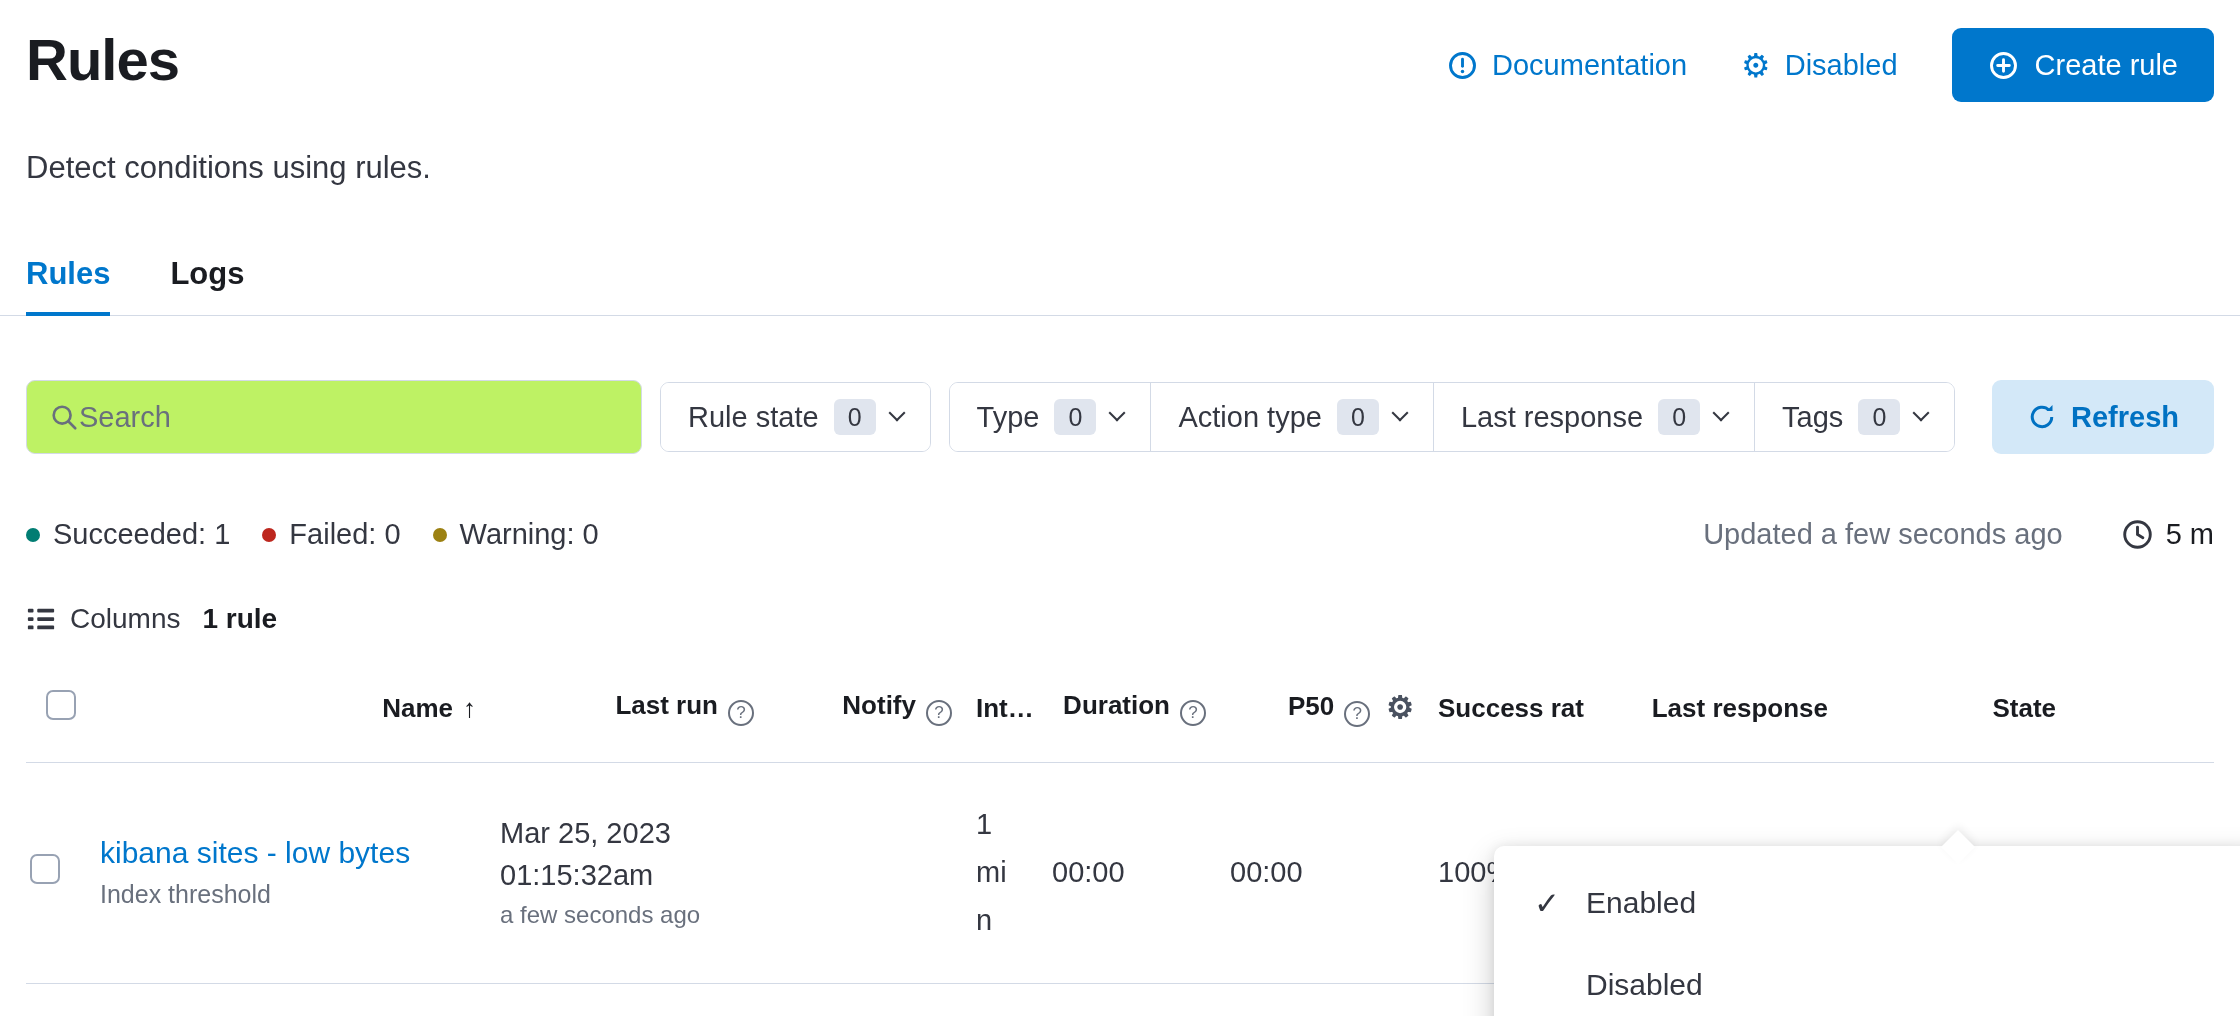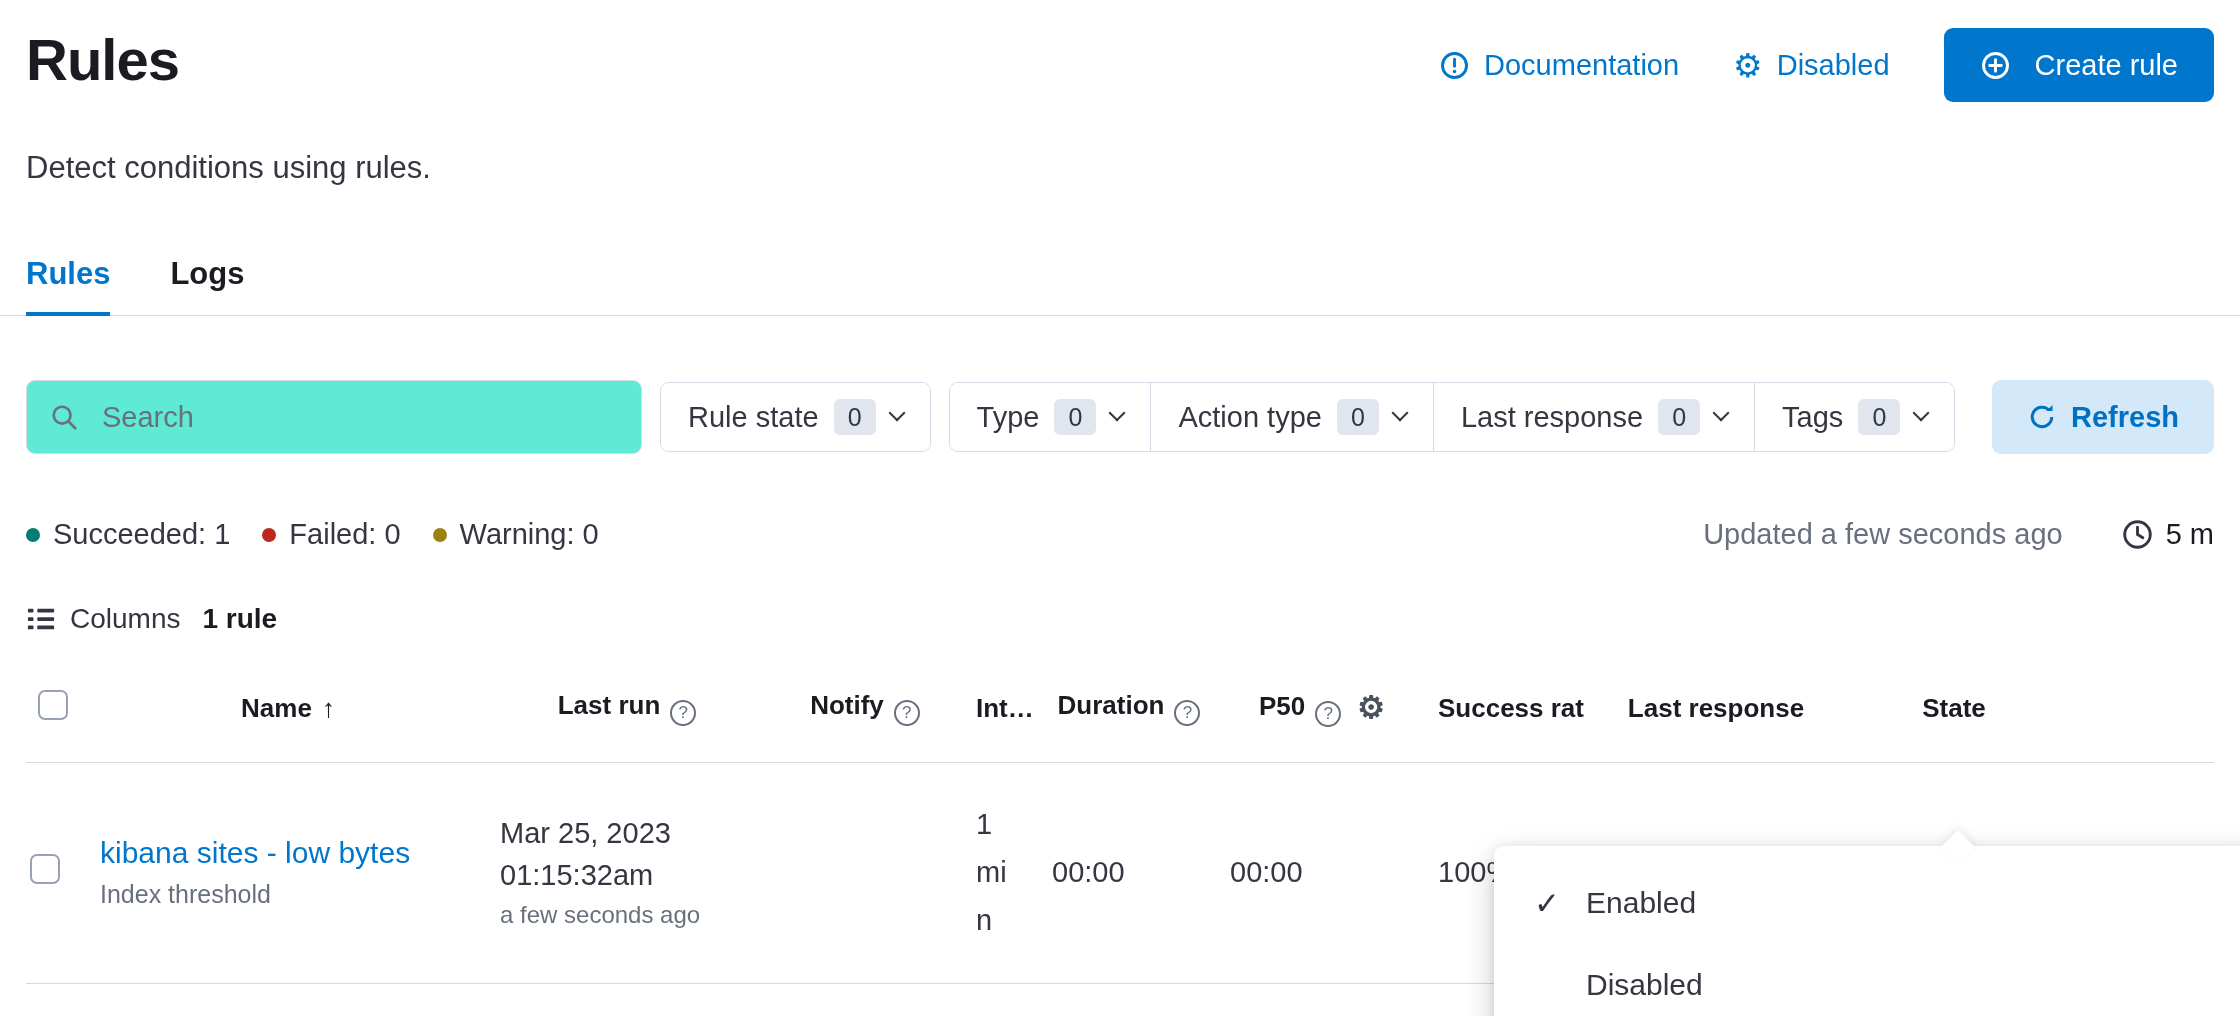--- a/index.html
+++ b/index.html
@@ -10,46 +10,46 @@
   *{box-sizing:border-box;margin:0;padding:0}
   html,body{width:2240px;height:1016px}
   body{overflow:hidden;background:#fff;color:var(--text);font-family:"Liberation Sans",sans-serif;position:relative}
   .page{padding:26px 26px 0}
   .page-header{display:flex;align-items:flex-start;justify-content:space-between}
   .page-title{font-size:58px;font-weight:800;color:var(--text-dark);letter-spacing:-1px}
   .header-actions{display:flex;align-items:center;gap:54px;margin-top:2px}
   .link-btn{display:inline-flex;align-items:center;gap:14px;color:var(--primary);font-size:29px;font-weight:500;text-decoration:none;cursor:pointer}
   .icon-svg{display:inline-flex;line-height:0}
   .gear-glyph{font-size:33px;line-height:1}
-  .primary-btn{display:inline-flex;align-items:center;gap:24px;height:74px;padding:0 36px;border:none;border-radius:9px;background:var(--primary);color:#fff;font-size:29px;font-weight:500;font-family:inherit;cursor:pointer}
+  .primary-btn{display:inline-flex;align-items:center;gap:16px;height:74px;padding:0 36px;border:none;border-radius:9px;background:var(--primary);color:#fff;font-size:29px;font-weight:500;font-family:inherit;cursor:pointer}
   .subtitle{margin-top:48px;font-size:31px;color:var(--text)}
   .tabs{display:flex;gap:60px;margin:70px -26px 0;padding:0 26px;border-bottom:1px solid var(--border)}
   .tab{font-size:31px;font-weight:700;color:var(--text-dark);padding-bottom:20px;cursor:pointer}
   .tab.active{color:var(--primary);border-bottom:4px solid var(--primary);margin-bottom:-1px}
   .filters-row{display:flex;align-items:center;gap:18px;margin-top:64px}
-  .search-box{display:flex;align-items:center;gap:23px;width:616px;height:74px;padding:6px 22px;border:1px solid var(--border);border-radius:9px;background:#5eead4}
+  .search-box{display:flex;align-items:center;gap:0;width:616px;height:74px;padding:6px 22px;border:1px solid var(--border);border-radius:9px;background:#bef264}
   .search-box input{flex:1;border:none;outline:none;font-size:29px;font-family:inherit;color:var(--text);background:transparent;min-width:0}
   .search-box input::placeholder{color:var(--subdued)}
   .filter-group{display:flex;height:70px;border:1px solid var(--border);border-radius:9px;background:#fff;overflow:hidden}
   .filter-btn{display:inline-flex;align-items:center;gap:15px;padding:0 27px;border:none;background:#fff;font-size:29px;font-weight:500;color:var(--text);font-family:inherit;cursor:pointer;white-space:nowrap}
   .filter-btn + .filter-btn{border-left:1px solid var(--border)}
   .count-badge{display:inline-flex;align-items:center;justify-content:center;min-width:42px;height:36px;padding:0 10px;border-radius:6px;background:#E0E5EE;font-size:25px;color:var(--text)}
   .chev{display:inline-block;width:12px;height:12px;border-right:2.4px solid currentColor;border-bottom:2.4px solid currentColor;transform:rotate(45deg);margin-top:-8px}
   .refresh-btn{margin-left:auto;display:inline-flex;align-items:center;justify-content:center;gap:14px;width:222px;height:74px;border:none;border-radius:9px;background:var(--refresh-bg);color:#0071C2;font-size:29px;font-weight:600;font-family:inherit;cursor:pointer}
   .summary-row{display:flex;align-items:center;margin-top:64px;font-size:29px}
   .summary-item{display:inline-flex;align-items:center;gap:13px;margin-right:32px}
   .dot{width:14px;height:14px;border-radius:50%;display:inline-block;flex:none}
   .dot.success{background:var(--success)} .dot.danger{background:var(--danger)} .dot.warning{background:var(--warning)}
   .updated{margin-left:auto;color:var(--subdued)}
   .clock-wrap{margin-left:58px;display:inline-flex;align-items:flex-end;gap:12px;color:var(--text-dark);font-weight:500}
   .toolbar{display:flex;align-items:center;margin-top:52px}
   .columns-btn{display:inline-flex;align-items:center;gap:14px;border:none;background:none;font-size:28px;color:var(--text);font-family:inherit;cursor:pointer}
   .rule-count{margin-left:22px;font-size:28px;font-weight:700;color:var(--text-dark)}
   table.rules-table{width:100%;border-collapse:collapse;table-layout:fixed;margin-top:28px}
-  .rules-table th{text-align:center;font-size:26px;font-weight:700;color:var(--text-dark);padding:26px 8px 35px 16px;border-bottom:1px solid var(--border);vertical-align:middle;white-space:nowrap;overflow:hidden}
+  .rules-table th{text-align:right;font-size:26px;font-weight:700;color:var(--text-dark);padding:26px 8px 35px 16px;border-bottom:1px solid var(--border);vertical-align:middle;white-space:nowrap;overflow:hidden}
   .rules-table td{padding:38px 8px 38px 16px;border-bottom:1px solid var(--border);vertical-align:middle;font-size:29px;color:var(--text)}
   .cell-check{padding-left:4px !important}
   .checkbox{display:inline-block;width:30px;height:30px;border:2px solid #98A2B3;border-radius:7px;background:#fff;cursor:pointer}
   .sort-arrow{margin-left:10px;font-size:26px;color:var(--text-dark)}
   .info-icon{display:inline-flex;align-items:center;justify-content:center;width:26px;height:26px;margin-left:10px;border:2px solid var(--subdued);border-radius:50%;font-size:17px;font-weight:400;color:var(--subdued);vertical-align:-4px}
   .p50-gear{margin-left:16px;font-size:31px;color:#4a5260;cursor:pointer;vertical-align:-3px}
   .rule-name{display:block;max-width:345px;overflow:hidden;white-space:nowrap;color:var(--primary);font-size:30px;font-weight:400;text-decoration:none;cursor:pointer}
   .rule-type{margin-top:10px;font-size:25px;color:var(--subdued)}
   .lr-date,.lr-time{font-size:29px;line-height:1.45;color:var(--text)}
   .lr-rel{font-size:24px;line-height:1.55;color:var(--subdued)}

